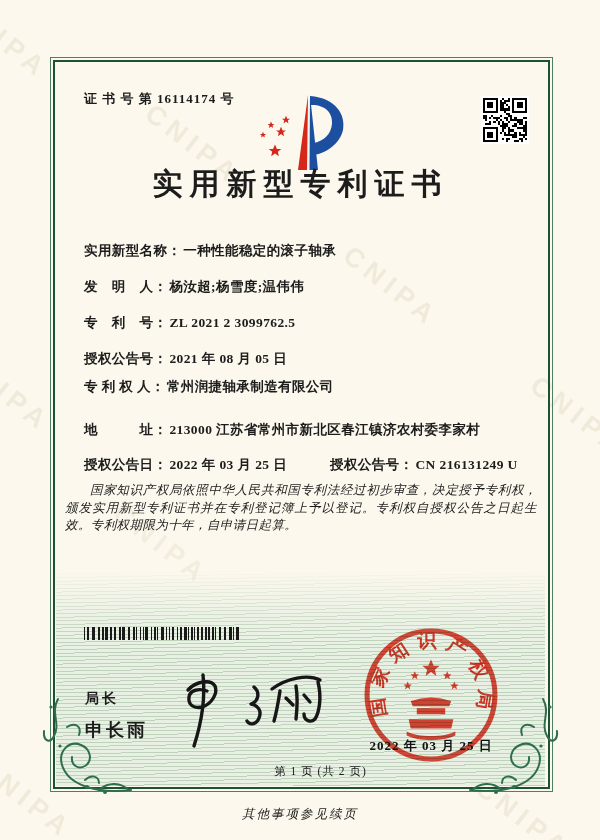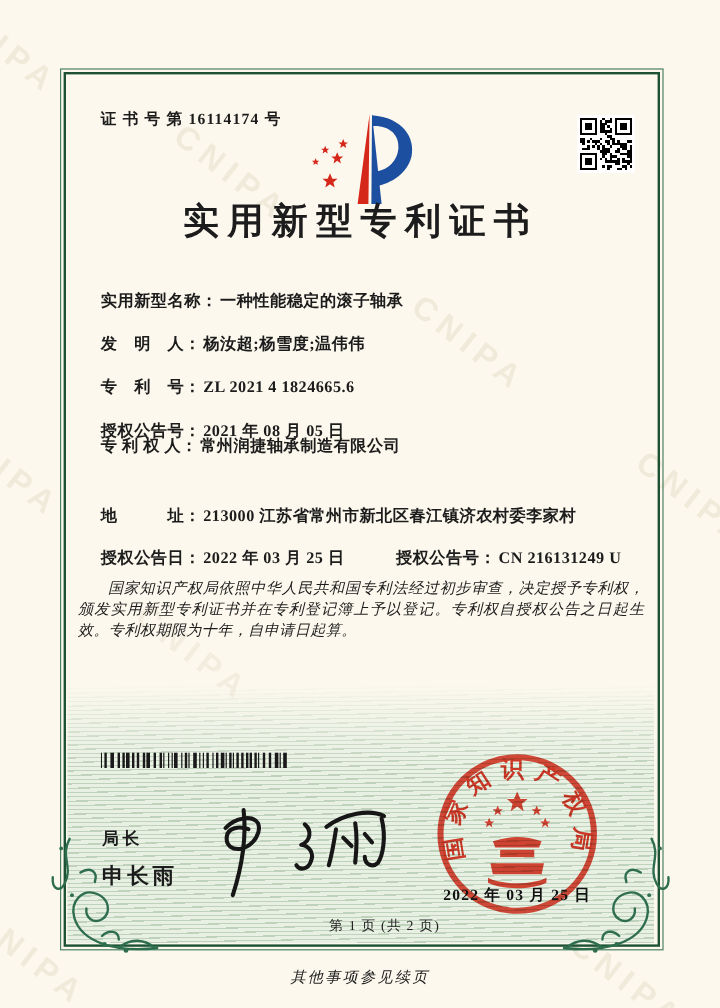--- a/index.html
+++ b/index.html
@@ -257,26 +257,26 @@
 
 <div class="abs title">实用新型专利证书</div>
 
 <div class="abs row" style="top:242px">
   <span class="lbl">实用新型名称：</span><span class="val">一种性能稳定的滚子轴承</span>
 </div>
 <div class="abs row" style="top:278px">
   <span class="lbl">发　明　人：</span><span class="val">杨汝超;杨雪度;温伟伟</span>
 </div>
 <div class="abs row" style="top:314px">
-  <span class="lbl">专　利　号：</span><span class="val">ZL 2021 4 1824665.6</span>
+  <span class="lbl">专　利　号：</span><span class="val">ZL 2021 2 3099762.5</span>
 </div>
 <div class="abs row" style="top:350px">
   <span class="lbl">授权公告号：</span><span class="val">2021 年 08 月 05 日</span>
 </div>
-<div class="abs row" style="top:363px">
+<div class="abs row" style="top:378px">
   <span class="lbl">专 利 权 人：</span><span class="val">常州润捷轴承制造有限公司</span>
 </div>
 <div class="abs row" style="top:421px">
   <span class="lbl">地　　　址：</span><span class="val">213000  江苏省常州市新北区春江镇济农村委李家村</span>
 </div>
 <div class="abs row" style="top:456px">
   <span class="lbl">授权公告日：</span><span class="val">2022 年 03 月 25 日</span>
   <span class="pair2">
     <span class="lbl">授权公告号：</span><span class="val">CN 216131249 U</span>
   </span>

